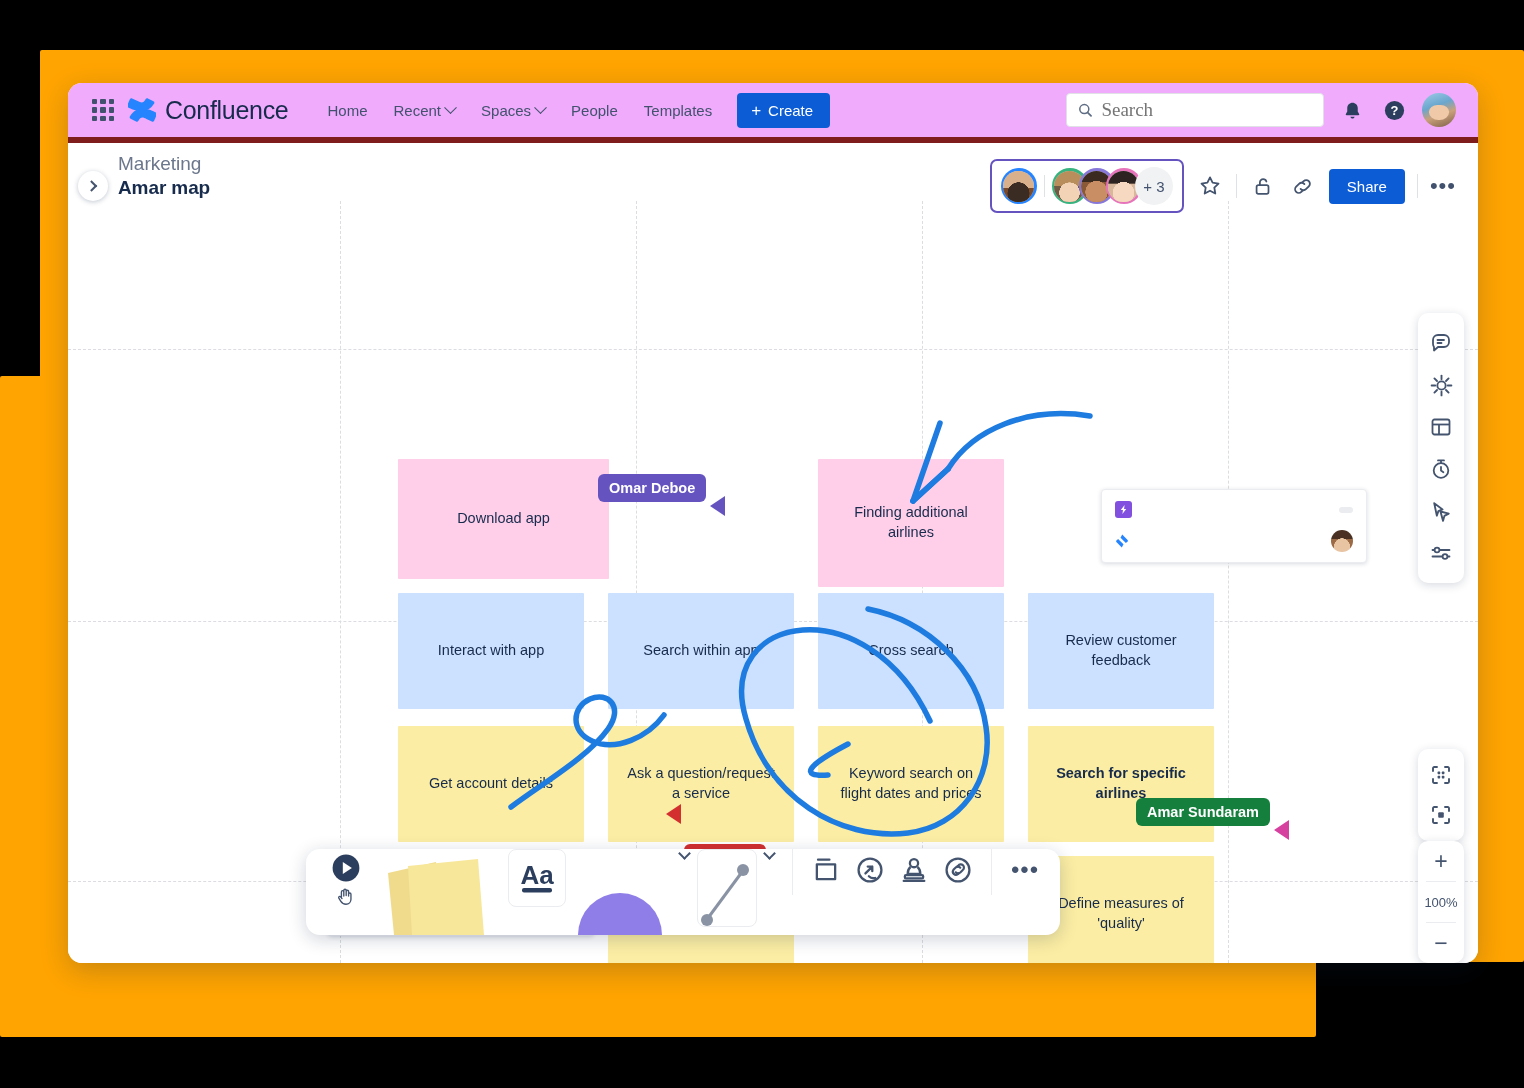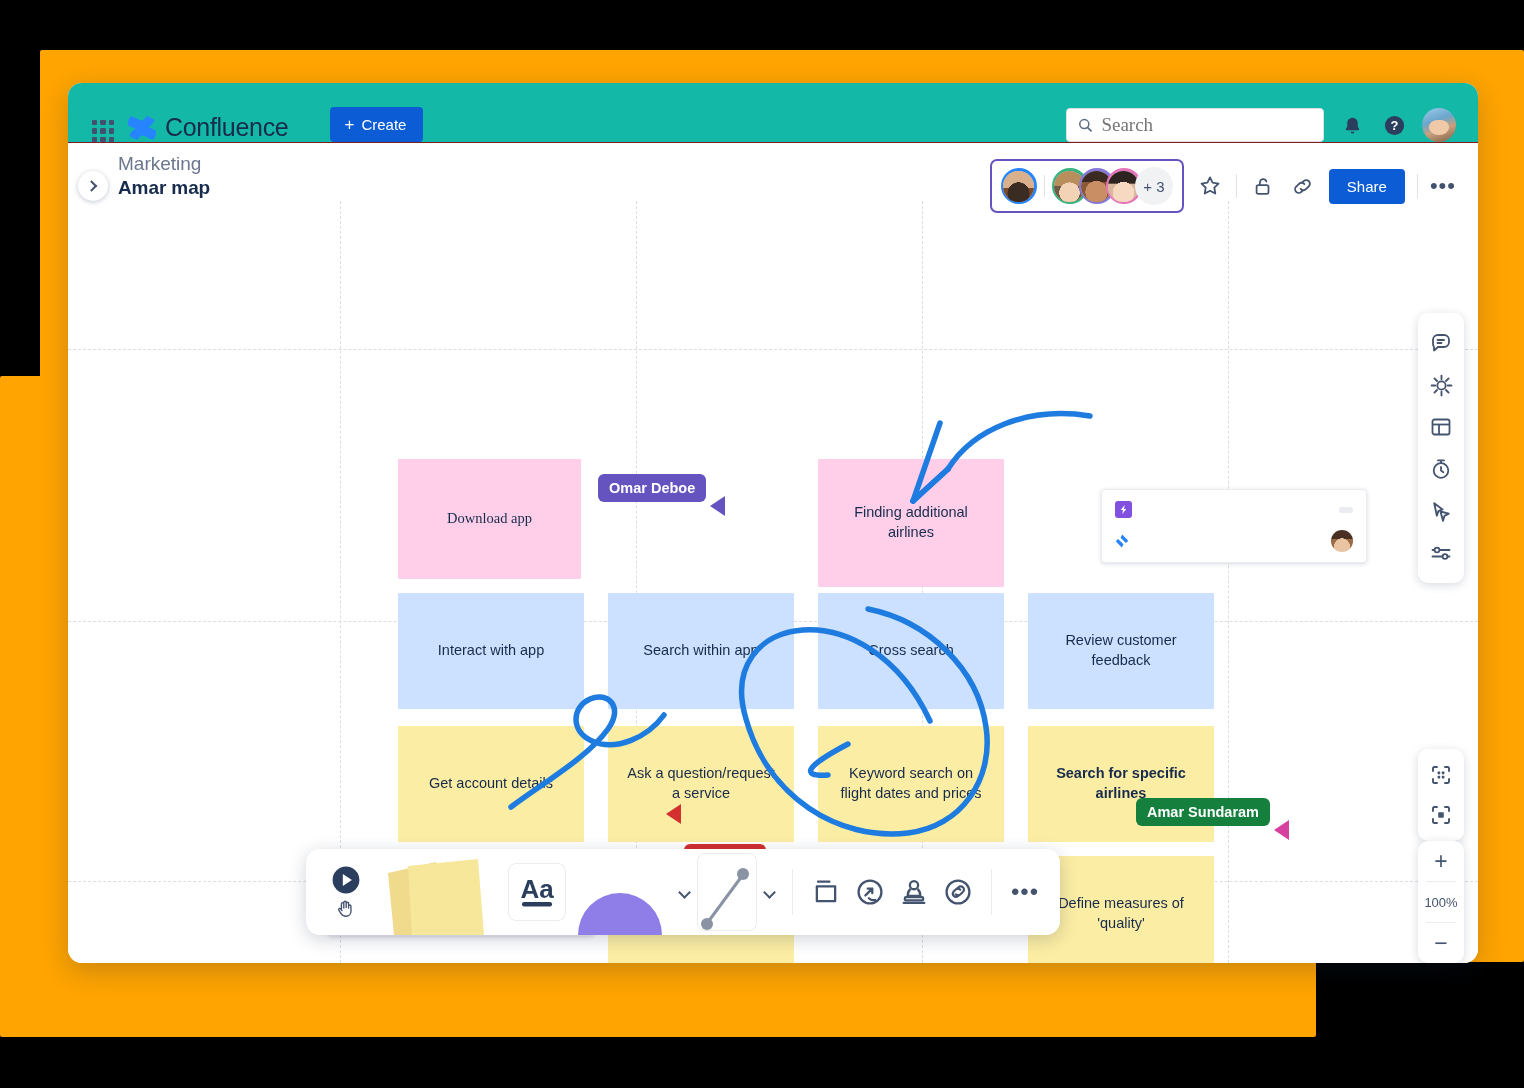--- a/index.html
+++ b/index.html
@@ -32,24 +32,24 @@
     background: #ffffff;
     border-radius: 14px;
     box-shadow: 0 8px 28px rgba(9,30,66,0.22);
     overflow: hidden;
   }
 
   
   .topnav {
     position: relative;
     height: 60px;
-    background: #14b8a6;
-    display: flex; align-items: flex-end;
+    background: #f0abfc;
+    display: flex; align-items: center;
     padding: 0 22px 0 24px;
-    border-bottom: 1px solid #7f1d1d;
+    border-bottom: 6px solid #7f1d1d;
   }
   .grid-icon {
     width: 22px; height: 22px;
     display: grid; grid-template-columns: repeat(3,1fr); grid-template-rows: repeat(3,1fr);
     gap: 3px; margin-right: 14px; cursor: pointer;
   }
   .grid-icon i { background: #42526E; border-radius: 1px; display:block; }
   .brand { display: flex; align-items: center; gap: 9px; margin-right: 28px; cursor: pointer; }
   .brand-mark { width: 28px; height: 26px; }
   .brand-text { font-size: 25px; color: #172B4D; letter-spacing: -0.3px; font-weight: 400; }
@@ -180,21 +180,21 @@
   }
   .cursor-arrow { position: absolute; width: 0; height: 0; }
 
   
   .ink { position: absolute; inset: 0; pointer-events: none; overflow: visible; }
 
   
   .toolbar {
     position: absolute; left: 238px; bottom: 28px; height: 86px;
     background: #fff; border-radius: 14px; box-shadow: 0 4px 18px rgba(9,30,66,0.2);
-    display: flex; align-items: center; padding: 0 14px; gap: 2px; z-index: 20;
+    display: flex; align-items: flex-start; padding: 0 14px; gap: 2px; z-index: 20;
   }
   .tb-item { display: flex; align-items: center; justify-content: center; cursor: pointer; position: relative; }
   .tb-sep { width: 1px; height: 46px; background: #EBECF0; margin: 0 10px; }
   .tb-sq {
     width: 58px; height: 58px; border: 1px solid #EBECF0; border-radius: 8px;
     display: flex; align-items: center; justify-content: center; cursor: pointer; overflow: hidden;
   }
   .tb-ic { width: 42px; height: 42px; display: flex; align-items: center; justify-content: center; cursor: pointer; }
   .tb-caret { width: 9px; height: 9px; border-right: 2px solid #44546F; border-bottom: 2px solid #44546F; transform: rotate(45deg); margin: 0 6px; cursor: pointer; }
 
@@ -234,20 +234,39 @@
           <i></i>
       </div>
       <div class="brand">
         <svg class="brand-mark" viewBox="0 0 32 30">
           <path d="M2 22.5c-.6 1-.2 2.2.8 2.7l6.4 3.2c1 .5 2.2.1 2.7-.9 2.6-5 5-4.2 9.2-2.2l6.3 3c1 .5 2.2 0 2.6-1l3-6.8c.4-1 0-2.1-1-2.6-3-1.4-8.9-4.2-14.2-4.2C10.6 13.7 5.8 16.3 2 22.5z" fill="#2684FF"></path>
           <path d="M30 7.5c.6-1 .2-2.2-.8-2.7L22.8 1.6c-1-.5-2.2-.1-2.7.9-2.6 5-5 4.2-9.2 2.2l-6.3-3c-1-.5-2.2 0-2.6 1L-1 9.5c-.4 1 0 2.1 1 2.6 3 1.4 8.9 4.2 14.2 4.2 7.2 0 12-2.6 15.8-8.8z" fill="#2684FF"></path>
         </svg>
         <span class="brand-text">Confluence</span>
       </div>
 
+      <div class="navlinks">
+        <div class="navlink">
+          <span>Home</span>
+        </div>
+        <div class="navlink">
+          <span>Recent</span>
+          <span class="caret"></span>
+        </div>
+        <div class="navlink">
+          <span>Spaces</span>
+          <span class="caret"></span>
+        </div>
+        <div class="navlink">
+          <span>People</span>
+        </div>
+        <div class="navlink">
+          <span>Templates</span>
+        </div>
+      </div>
 
       <button class="create-btn">
         <span class="plus-g">+</span>
         <span>Create</span>
       </button>
 
       <div class="nav-right">
         <div class="searchbox">
           <svg width="16" height="16" viewBox="0 0 16 16">
             <circle cx="7" cy="7" r="5" fill="none" stroke="#5E6C84" stroke-width="1.7"></circle>
@@ -328,21 +347,21 @@
         <div class="gv" style="left:272px"></div>
         <div class="gv" style="left:568px"></div>
         <div class="gv" style="left:854px"></div>
         <div class="gv" style="left:1160px"></div>
         <div class="gh" style="top:148px"></div>
         <div class="gh" style="top:420px"></div>
         <div class="gh" style="top:680px"></div>
       </div>
 
       <div id="notes-layer">
-          <div class="note pink" style="left: 330px; top: 258px; width: 183px; height: 120px; font-family: Liberation Serif, serif;">
+          <div class="note pink" style="left: 330px; top: 258px; width: 211px; height: 120px;">
             <span>Download app</span>
           </div>
           <div class="note pink" style="left: 750px; top: 258px; width: 186px; height: 128px;">
             <span>Finding additional airlines</span>
           </div>
           <div class="note blue" style="left: 330px; top: 392px; width: 186px; height: 116px;">
             <span>Interact with app</span>
           </div>
           <div class="note blue" style="left: 540px; top: 392px; width: 186px; height: 116px;">
             <span>Search within app</span>

